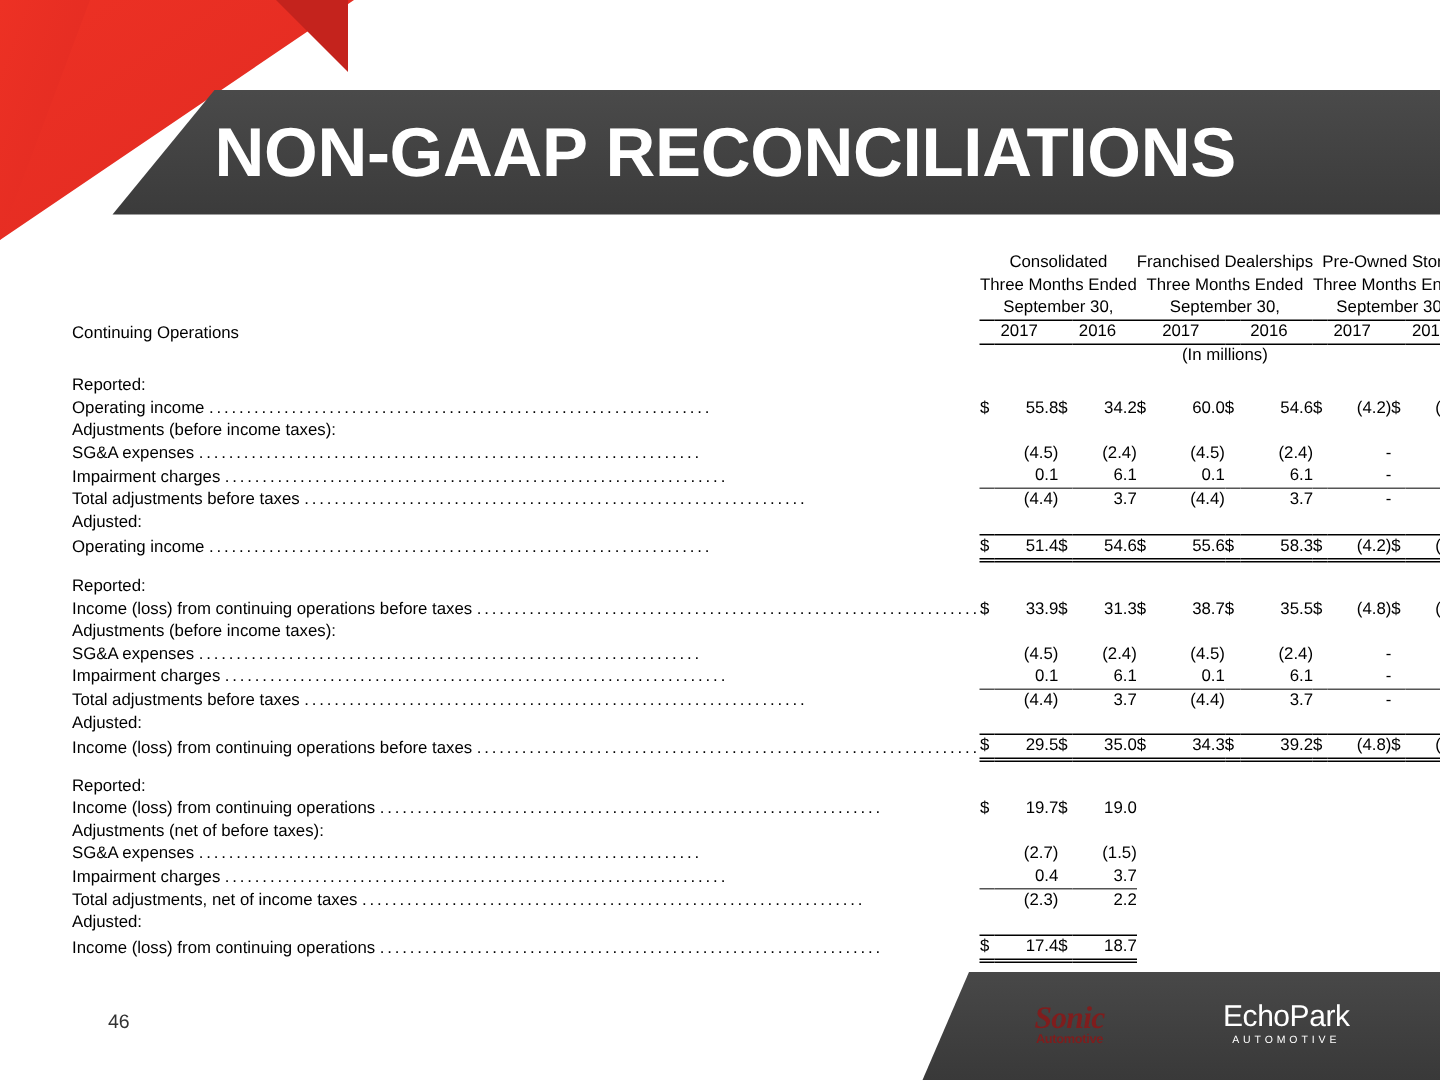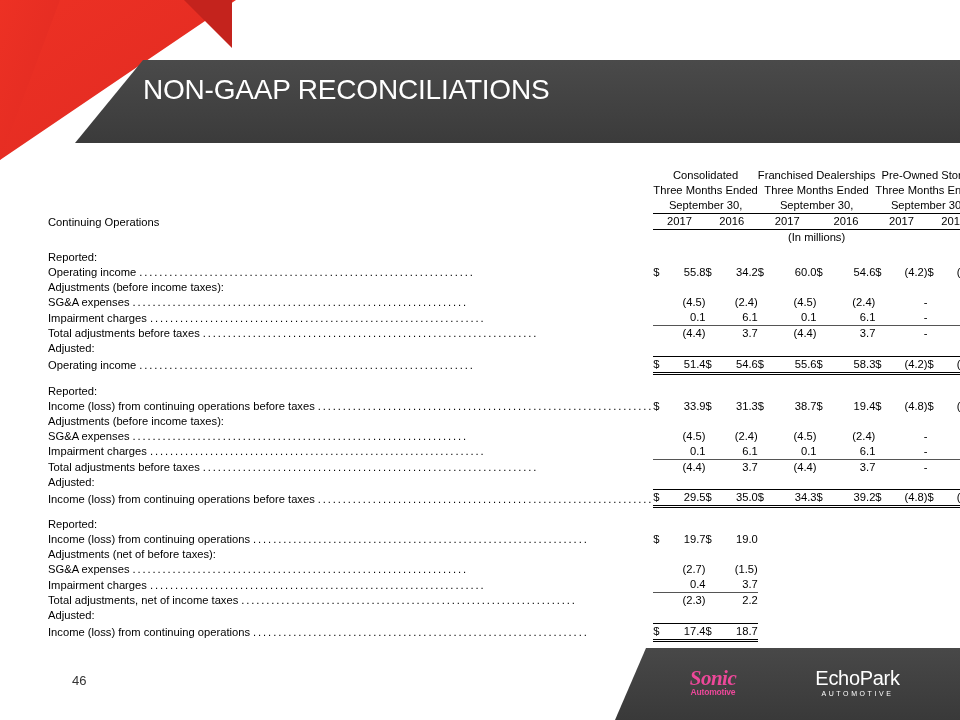--- a/index.html
+++ b/index.html
@@ -19,22 +19,22 @@
   
   #header-graphic {
     position: absolute;
     left: 0; top: 0;
     width: 960px; height: 160px;
   }
   #slide-title {
     position: absolute;
     left: 143px;
     top: 74px;
-    font-size: 28px;
-    font-weight: normal;
+    font-size: 46px;
+    font-weight: bold;
     color: #ffffff;
     letter-spacing: -0.2px;
     white-space: nowrap;
   }
 
   
   #table-wrap {
     position: absolute;
     left: 0;
     top: 168px;
@@ -137,21 +137,21 @@
     position: absolute;
     left: 0; top: 648px;
     width: 960px; height: 72px;
   }
   #logo-sonic {
     position: absolute;
     left: 667px;
     top: 668px;
     width: 92px;
     text-align: center;
-    color: #ec4899;
+    color: #7f1d1d;
   }
   #logo-sonic .sonic-main {
     font-size: 21px;
     font-weight: bold;
     font-style: italic;
     letter-spacing: -0.5px;
     line-height: 20px;
     font-family: "Liberation Serif", serif;
   }
   #logo-sonic .sonic-sub {
@@ -393,21 +393,21 @@
               <span class="ldots">...................................................................</span>
             </span>
     </td>
     <td class="sym">$</td>
     <td class="num">33.9</td>
     <td class="sym">$</td>
     <td class="num">31.3</td>
     <td class="sym">$</td>
     <td class="num">38.7</td>
     <td class="sym">$</td>
-    <td class="num">19.4</td>
+    <td class="num">35.5</td>
     <td class="sym">$</td>
     <td class="num">(4.8)</td>
     <td class="sym">$</td>
     <td class="num">(4.2)</td>
   </tr>
   <tr>
     <td class="hdr-bold lvl0">Adjustments (before income taxes):</td>
     <td colspan="12"></td>
   </tr>
   <tr>

